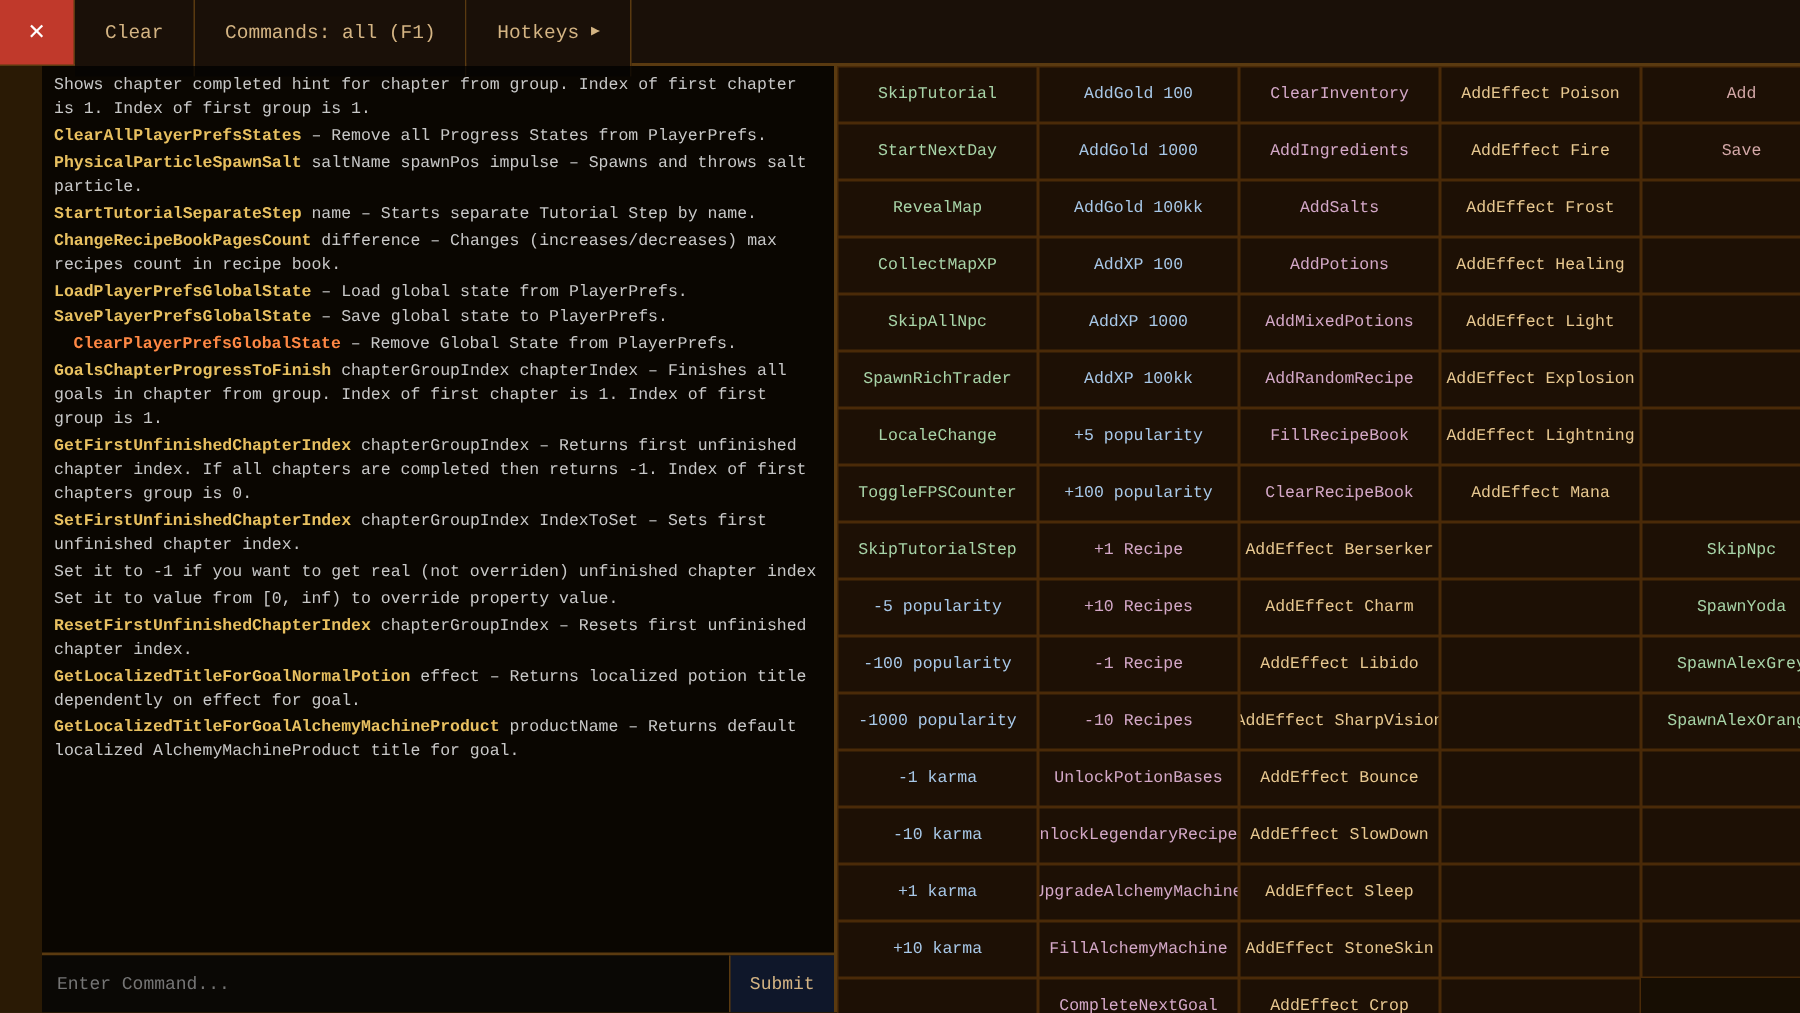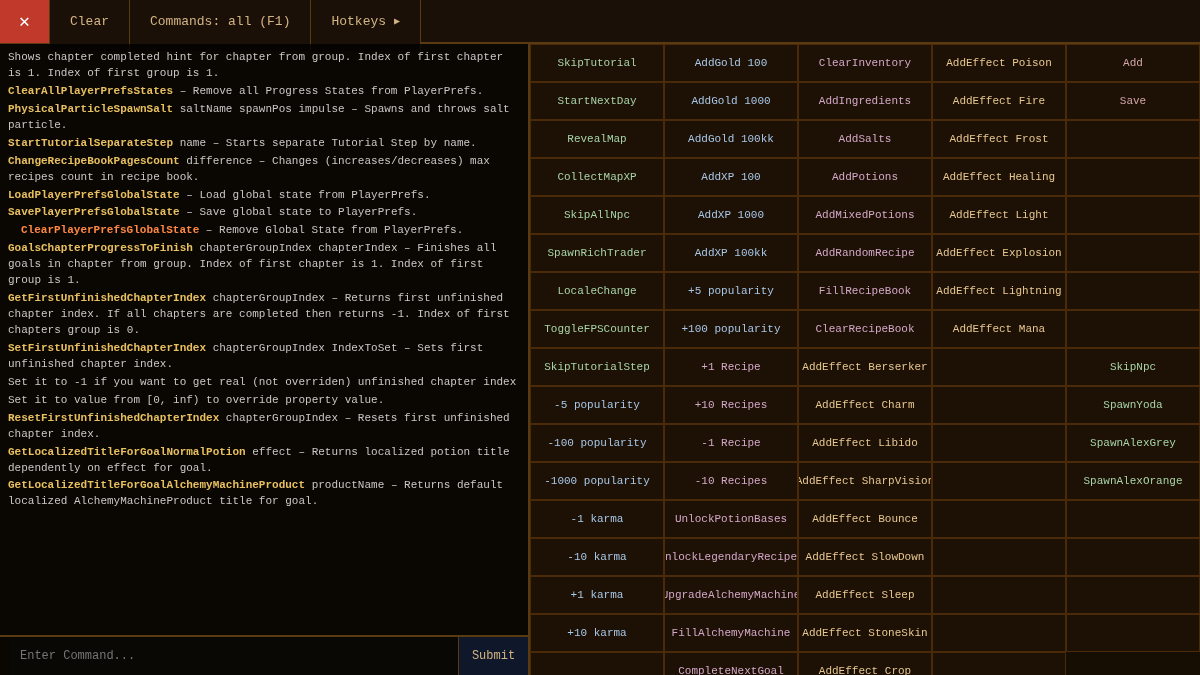--- a/index.html
+++ b/index.html
@@ -62,20 +62,21 @@
       display: flex;
       align-items: center;
       gap: 4px;
     }
 
     
     #main-content {
       display: flex;
       flex: 1;
       overflow: hidden;
+      margin-left: 28px;
     }
 
     
     #left-panel {
       width: 530px;
       display: flex;
       flex-direction: column;
       background: rgba(0,0,0,0.75);
       border-right: 2px solid #5a3a10;
       flex-shrink: 0;
@@ -112,21 +113,20 @@
       color: #ff8844;
       font-weight: bold;
       padding-left: 13px;
     }
 
     #input-row {
       display: flex;
       height: 40px;
       border-top: 2px solid #5a3a10;
       flex-shrink: 0;
-      padding-left: 10px;
     }
 
     #command-input {
       flex: 1;
       background: #0a0805;
       color: #c8c8c8;
       font-family: 'Courier New', monospace;
       font-size: 12px;
       padding: 0 10px;
       border: none;

